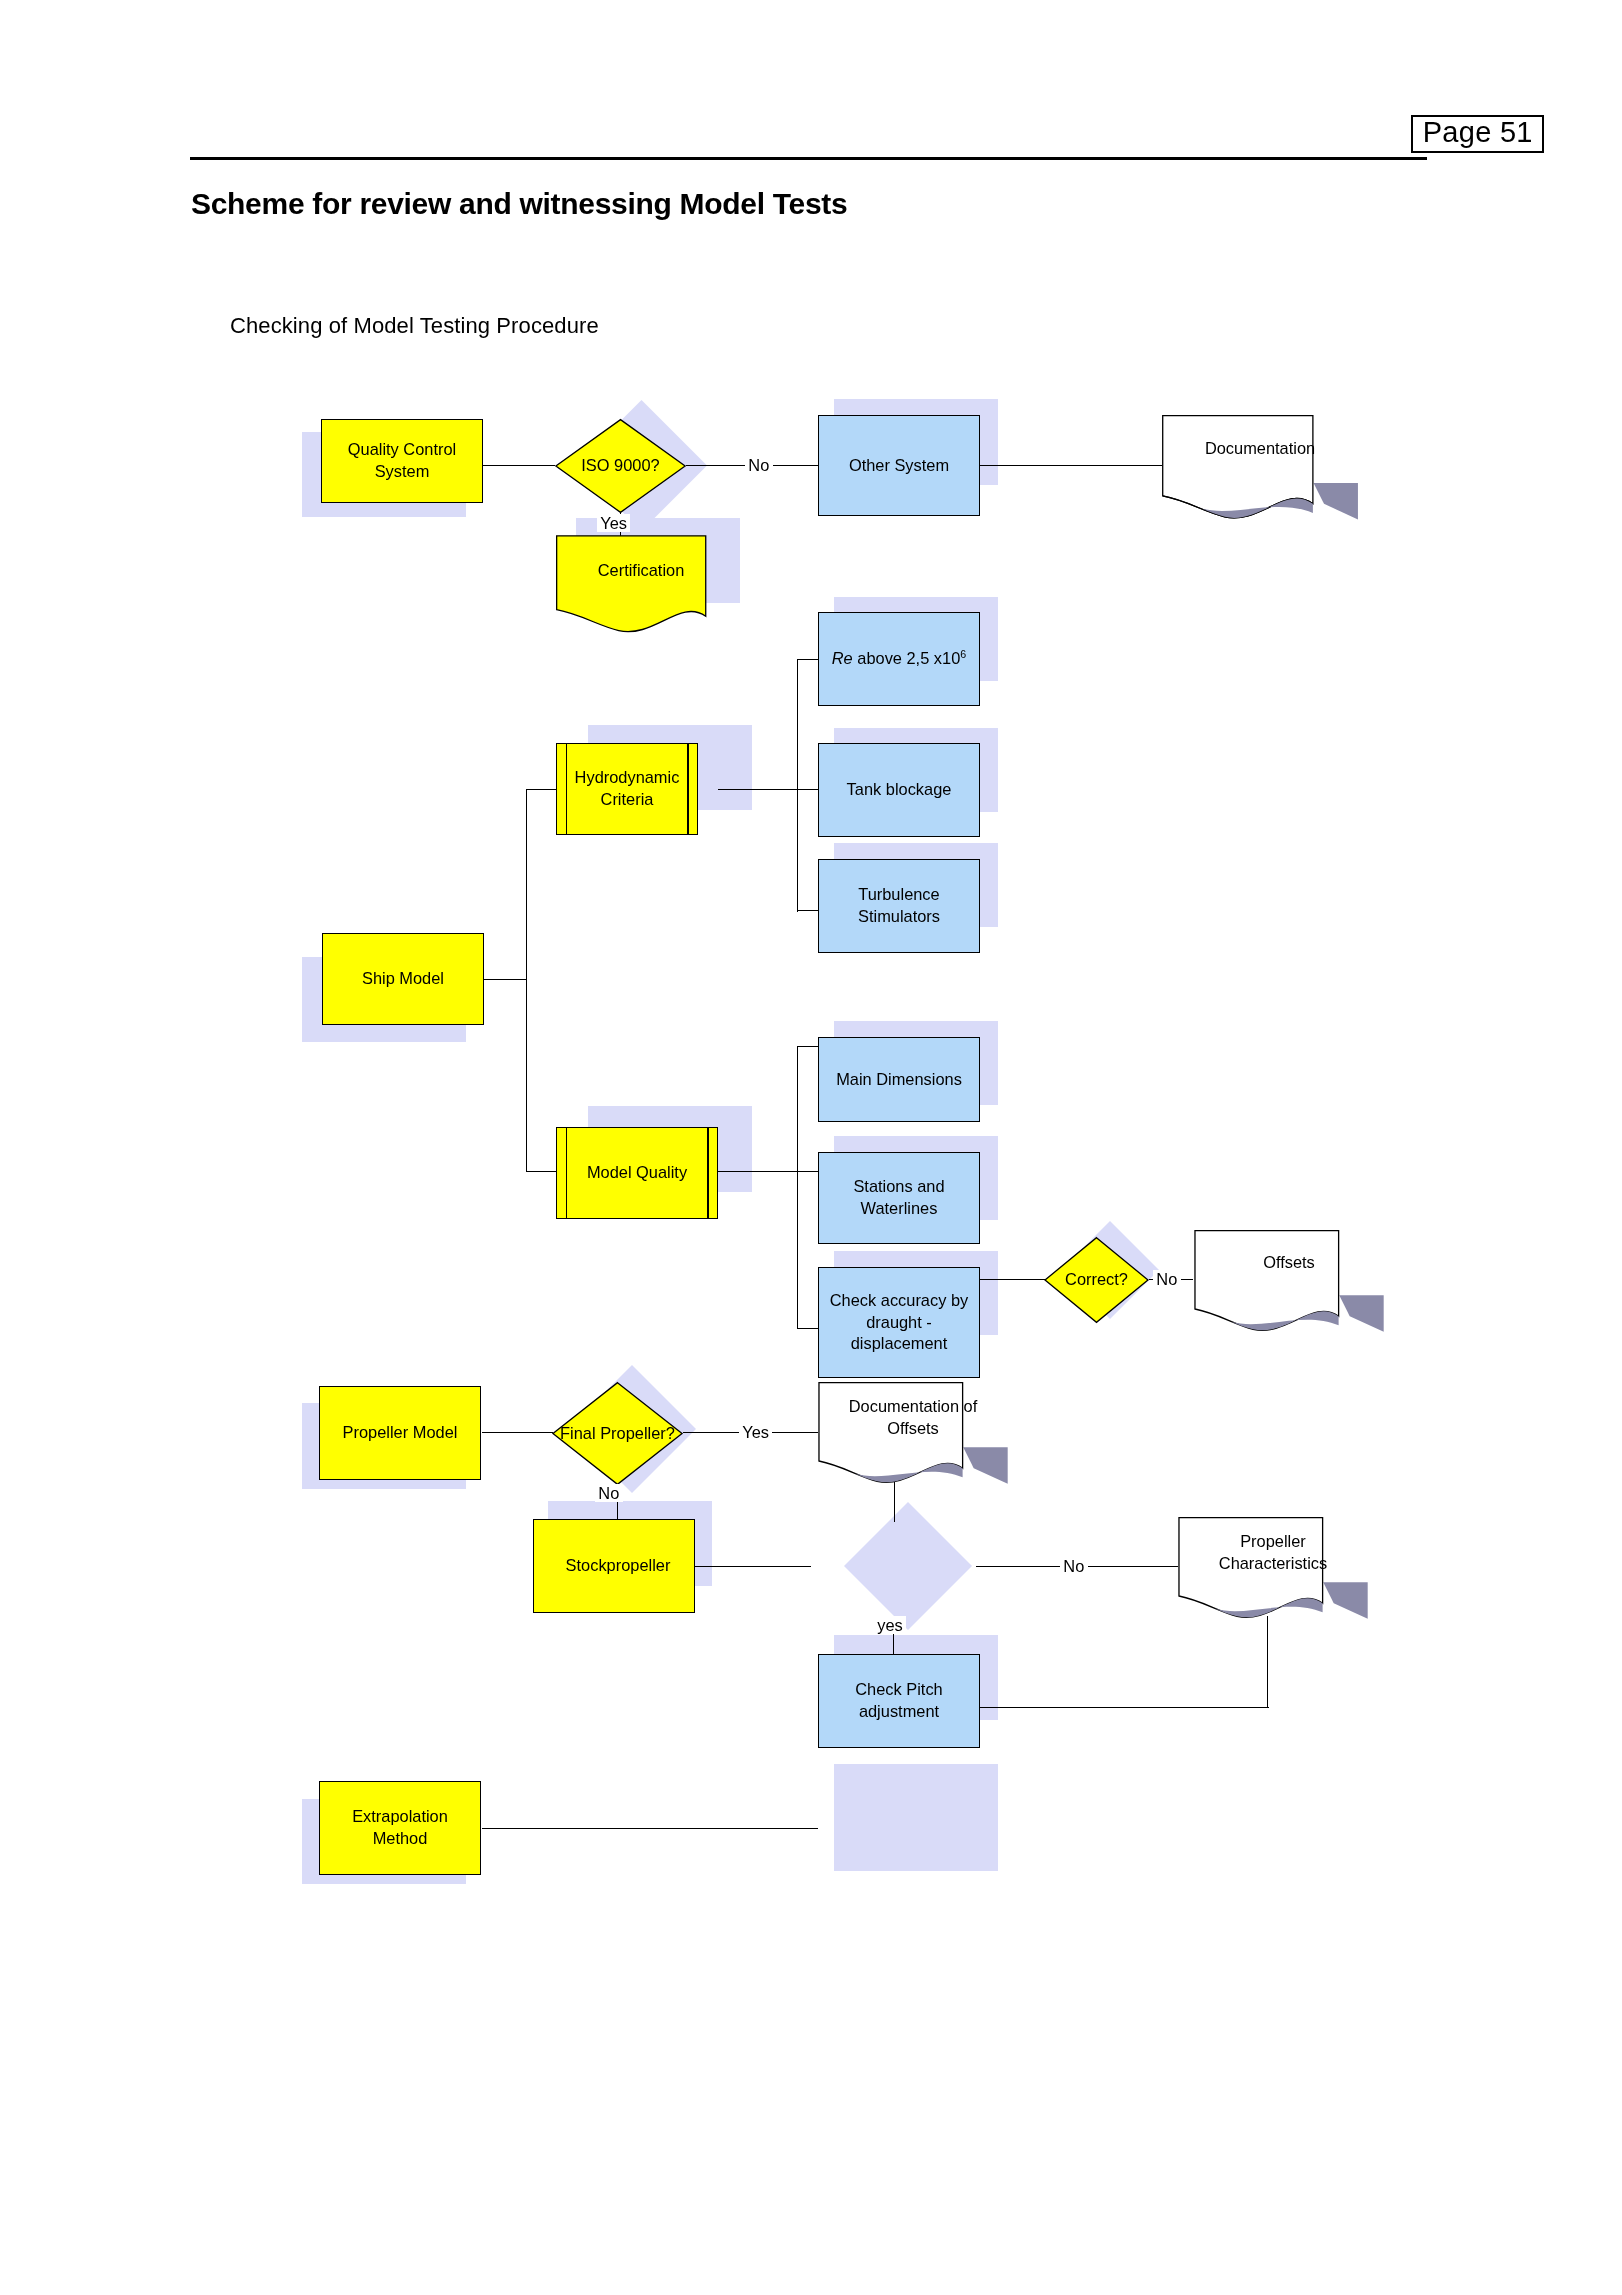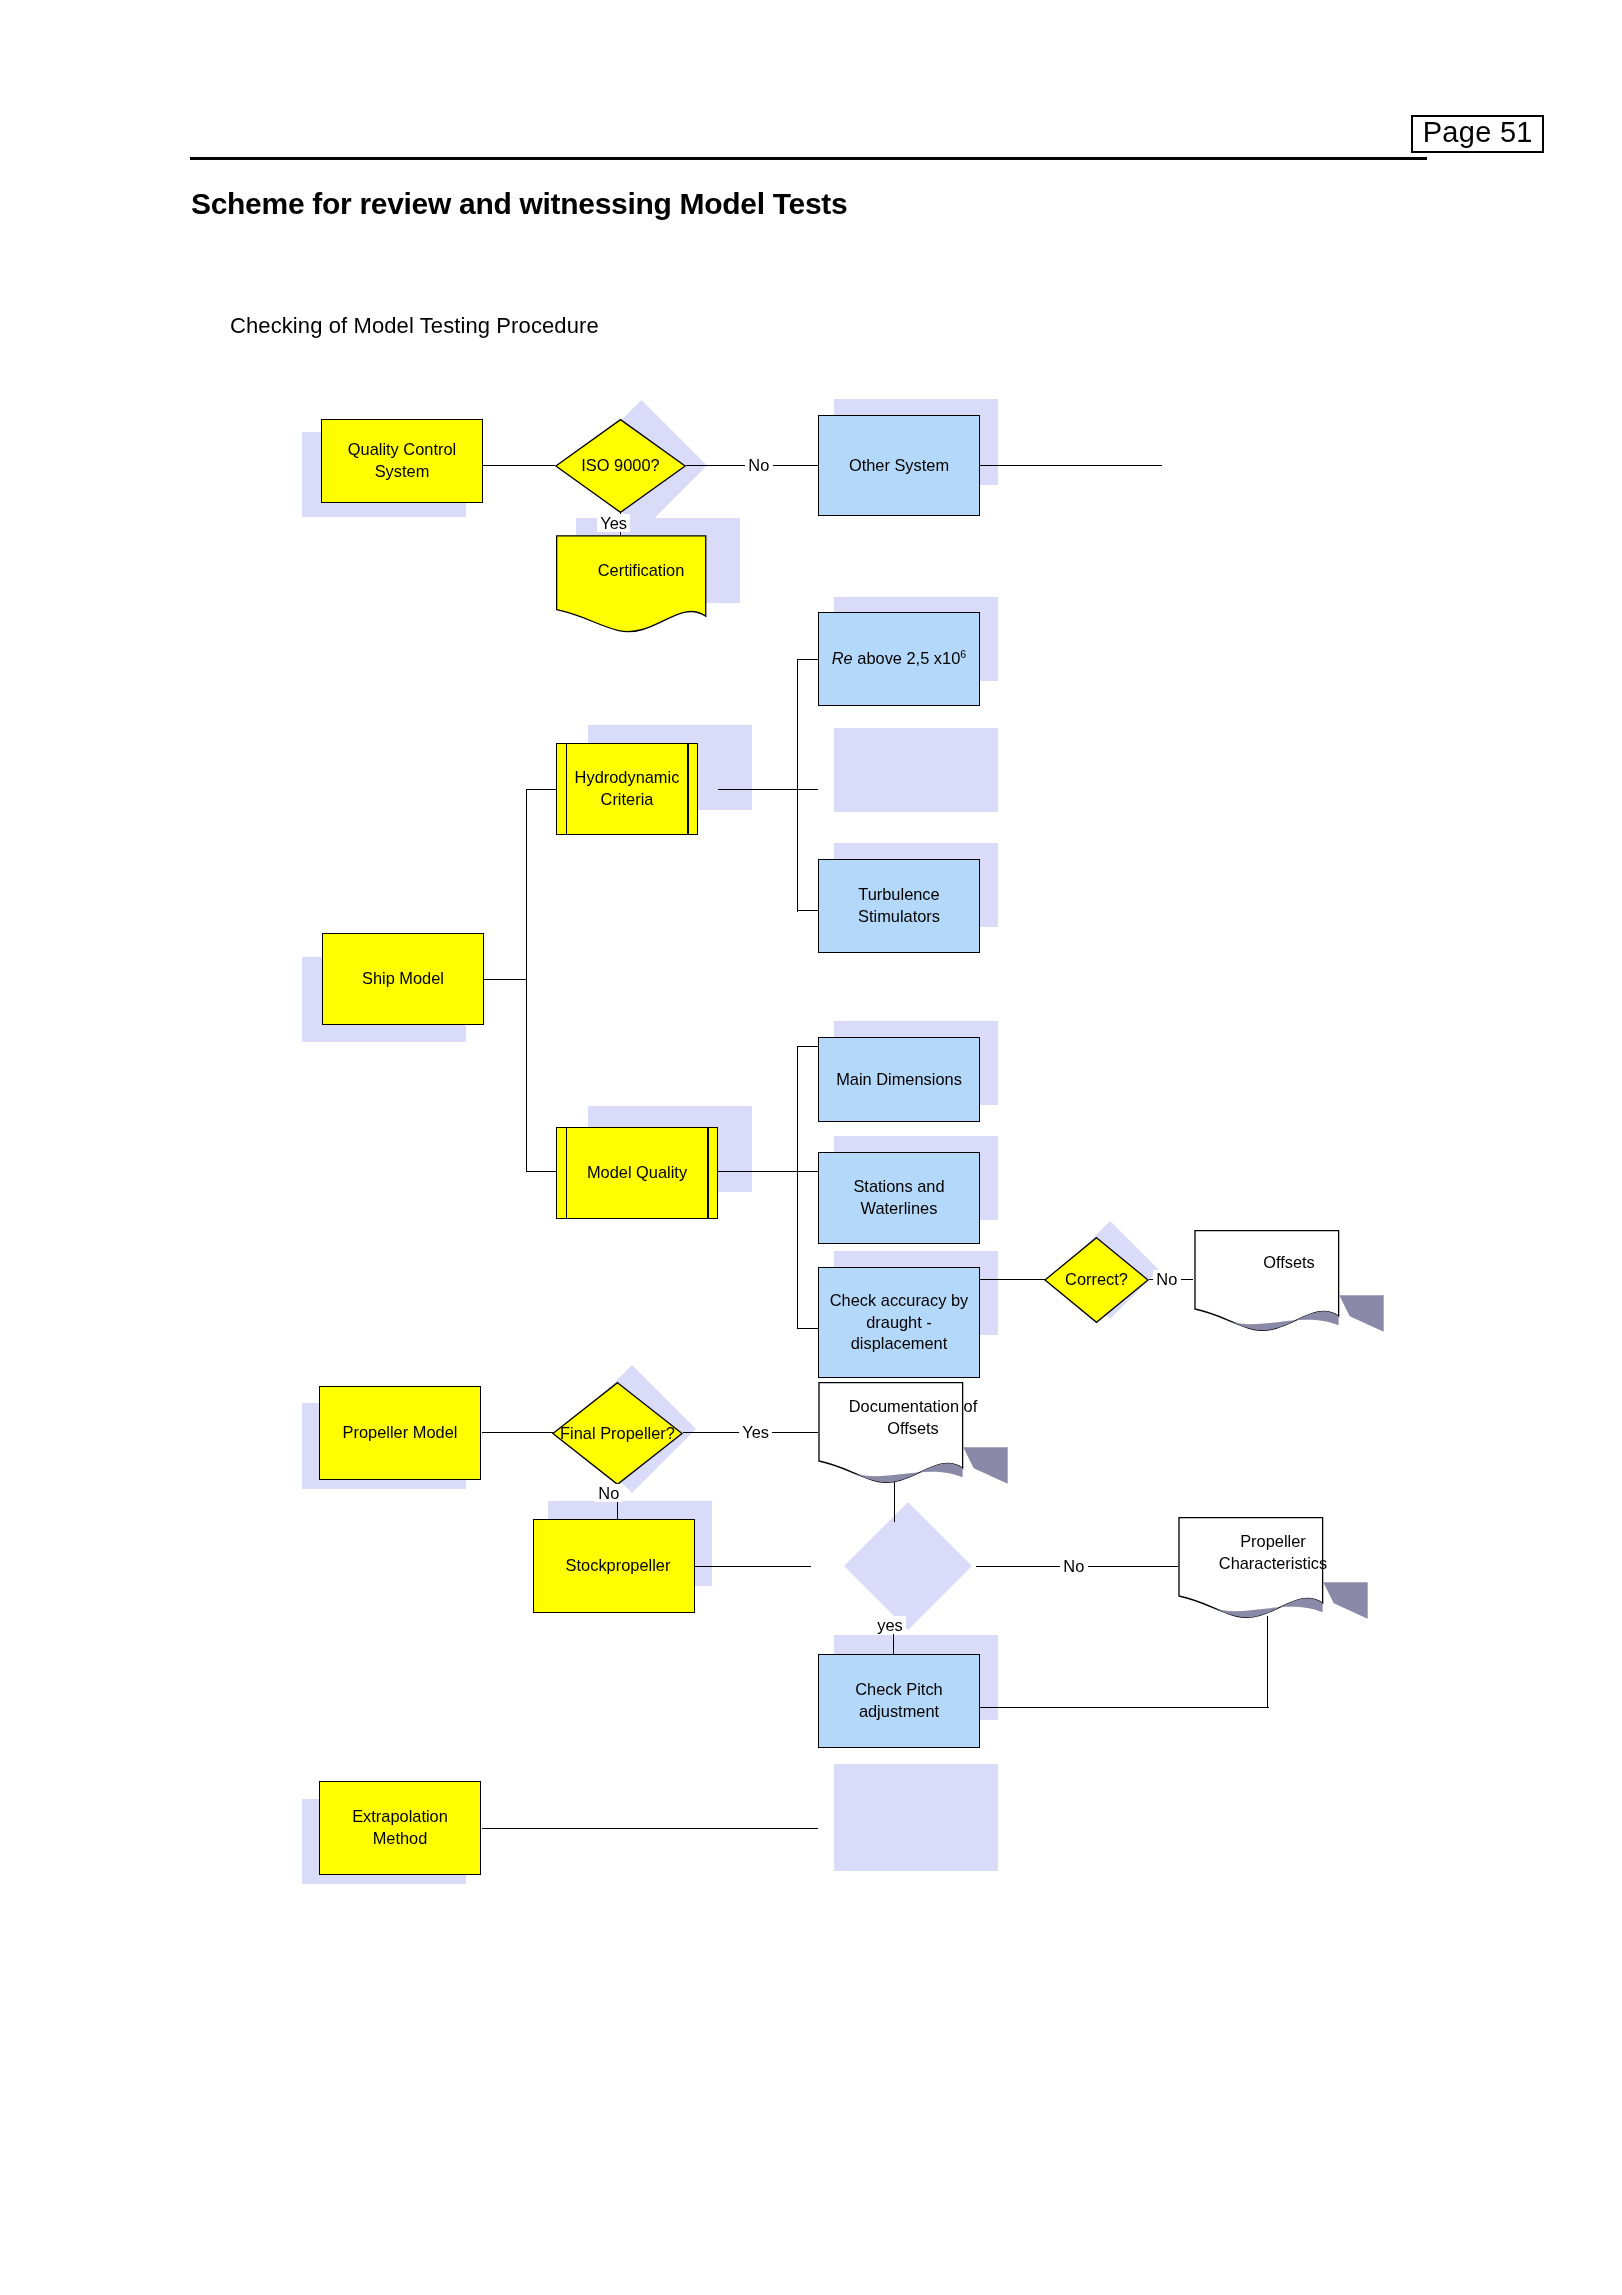--- a/index.html
+++ b/index.html
@@ -115,20 +115,29 @@
   <div class="h" style="left:686px; top:465px; width:133px;"></div>
   <div class="elbl" style="left:745px; top:456px;">No</div>
 
   <div class="shadow" style="left:834px; top:399px; width:164px; height:86px;"></div>
   <div class="box blue" style="left:818px; top:415px; width:162px; height:101px;">
     <span class="lbl">Other System</span>
   </div>
 
   <div class="h" style="left:980px; top:465px; width:182px;"></div>
 
+  <div class="docshape" style="left:1162px; top:415px; width:196px; height:111px;">
+    <svg width="196" height="111" viewBox="0 0 300 170">
+      <path d="M232,104 L300,104 L300,160 L248,136 Z" fill="#8a8aa8"></path>
+      <path d="M1,1 L231,1 L231,136 C190,106 150,168 96,156 C66,149 38,131 1,124 Z" fill="#ffffff" stroke="#000" stroke-width="2"></path>
+      <path d="M231,136 C190,106 150,168 96,156 C66,149 38,131 1,124" fill="none" stroke="#000" stroke-width="2"></path>
+      <path d="M231,136 C190,106 150,168 96,156 C84,153 72,148 60,143 C108,158 176,126 231,150 Z" fill="#8a8aa8"></path>
+    </svg>
+    <div class="dctext" style="height:68px;">Documentation</div>
+  </div>
 
   <div class="v" style="left:620px; top:513px; width:1.3px; height:63px;"></div>
   <div class="elbl" style="left:597px; top:514px;">Yes</div>
 
   <div class="shadow" style="left:576px; top:518px; width:164px; height:85px;"></div>
   <div class="docshape" style="left:556px; top:535px; width:170px; height:105px;">
     <svg width="170" height="105" viewBox="0 0 260 160">
       <path d="M1,1 L229,1 L229,124 C190,96 150,158 96,146 C66,139 38,121 1,114 Z" fill="#ffff00" stroke="#000" stroke-width="2"></path>
     </svg>
     <div class="dctext" style="height:72px;">Certification</div>
@@ -138,20 +147,23 @@
   <div class="box blue" style="left:818px; top:612px; width:162px; height:94px;">
     <span class="lbl"><span class="ital">Re</span> above 2,5 x10<span class="sup">6</span></span>
   </div>
 
   <div class="shadow" style="left:588px; top:725px; width:164px; height:85px;"></div>
   <div class="box yellow pdp" style="left:556px; top:743px; width:142px; height:92px;">
     <span class="lbl">Hydrodynamic<br>Criteria</span>
   </div>
 
   <div class="shadow" style="left:834px; top:728px; width:164px; height:84px;"></div>
+  <div class="box blue" style="left:818px; top:743px; width:162px; height:94px;">
+    <span class="lbl">Tank blockage</span>
+  </div>
 
   <div class="shadow" style="left:834px; top:843px; width:164px; height:84px;"></div>
   <div class="box blue" style="left:818px; top:859px; width:162px; height:94px;">
     <span class="lbl">Turbulence<br>Stimulators</span>
   </div>
 
   <div class="h" style="left:718px; top:789px; width:79px;"></div>
   <div class="v" style="left:797px; top:659px; height:253px;"></div>
   <div class="h" style="left:797px; top:659px; width:21px;"></div>
   <div class="h" style="left:797px; top:789px; width:21px;"></div>

